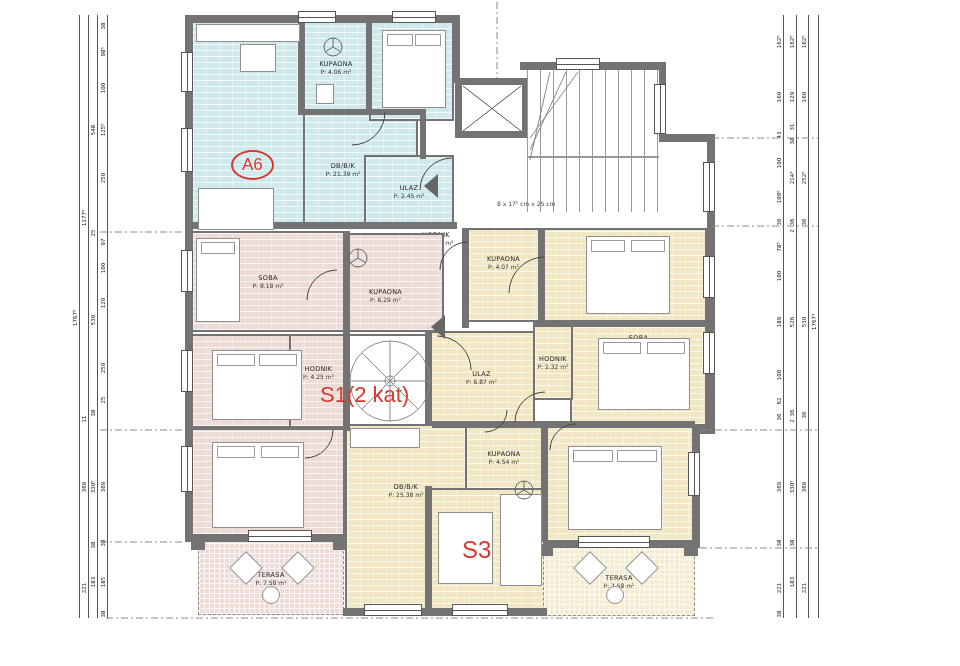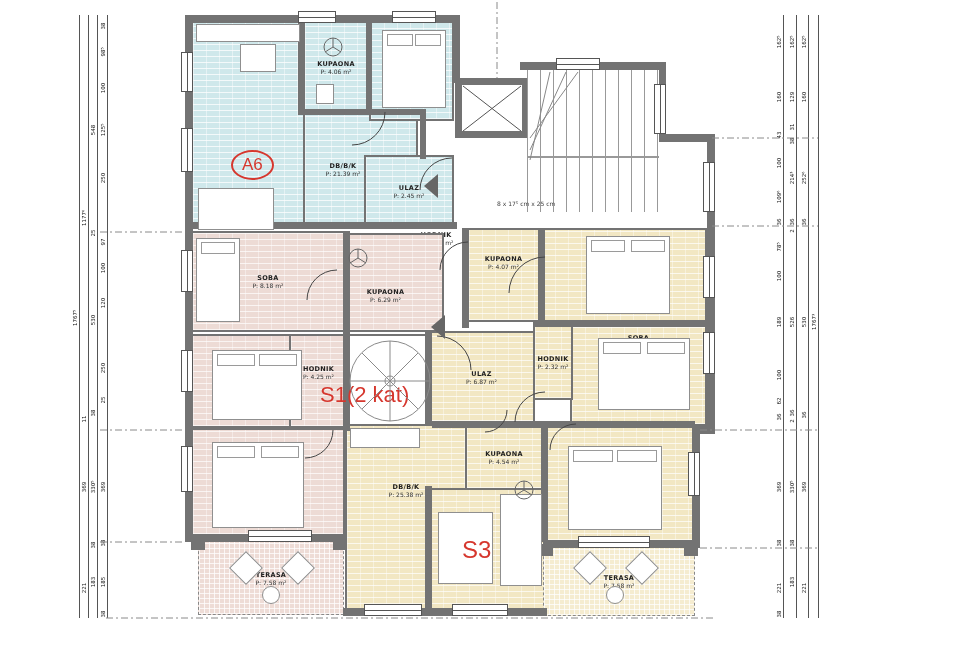--- a/index.html
+++ b/index.html
@@ -13,21 +13,21 @@
     repeating-linear-gradient(90deg,rgba(255,255,255,.4) 0 1px,transparent 1px 13px),#eddbd5;}
   .yellow{background:repeating-linear-gradient(0deg,rgba(255,255,255,.7) 0 1px,transparent 1px 6px),
     repeating-linear-gradient(90deg,rgba(255,255,255,.4) 0 1px,transparent 1px 13px),#f2e7c3;}
   .terP{background:repeating-linear-gradient(0deg,rgba(255,255,255,.75) 0 1px,transparent 1px 5px),
     repeating-linear-gradient(90deg,rgba(255,255,255,.75) 0 1px,transparent 1px 5px),#eedcd6;
     border:1.5px dashed #888;}
   .terY{background:repeating-linear-gradient(0deg,rgba(255,255,255,.75) 0 1px,transparent 1px 5px),
     repeating-linear-gradient(90deg,rgba(255,255,255,.75) 0 1px,transparent 1px 5px),#f5ecd0;
     border:1.5px dashed #888;}
   .whiteR{background:#fff;}
-  .rname{font-size:6.5px;font-weight:bold;color:#222;letter-spacing:.3px;line-height:8px;}
+  .rname{font-size:6.5px;font-weight:normal;color:#222;letter-spacing:.3px;line-height:8px;}
   .rarea{font-size:6px;color:#333;line-height:7px;}
   .wall{position:absolute;background:#737373;}
   .winV,.winH{position:absolute;background:#fff;border:1px solid #555;box-sizing:border-box;}
   .winV::after{content:"";position:absolute;left:50%;top:0;bottom:0;width:1px;background:#555;}
   .winH::after{content:"";position:absolute;top:50%;left:0;right:0;height:1px;background:#555;}
   .furn{position:absolute;background:#fff;border:1px solid #8f8f8f;box-sizing:border-box;}
   .pillow{position:absolute;background:#fff;border:1px solid #9a9a9a;box-sizing:border-box;}
   .round{border-radius:50%;}
   .stairs{position:absolute;background:repeating-linear-gradient(90deg,#999 0 1px,transparent 1px 13px),#fff;}
   .dim{position:absolute;font-size:5.5px;color:#111;white-space:nowrap;

